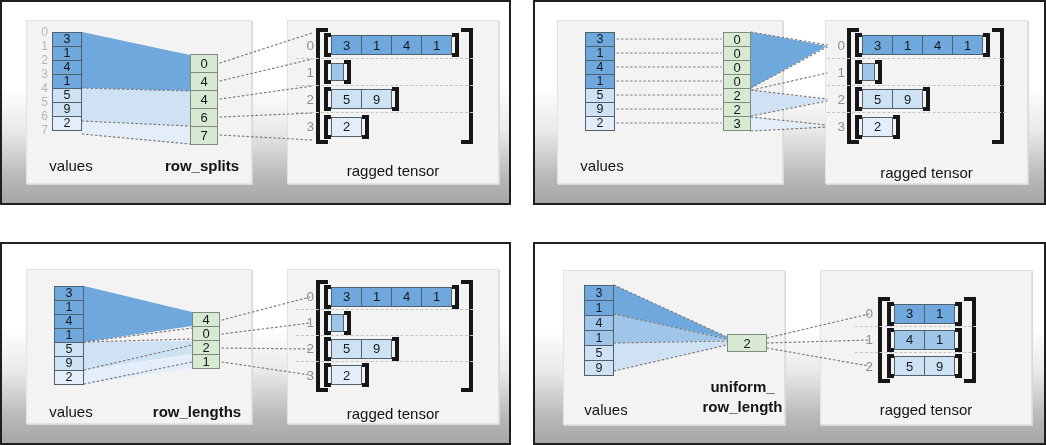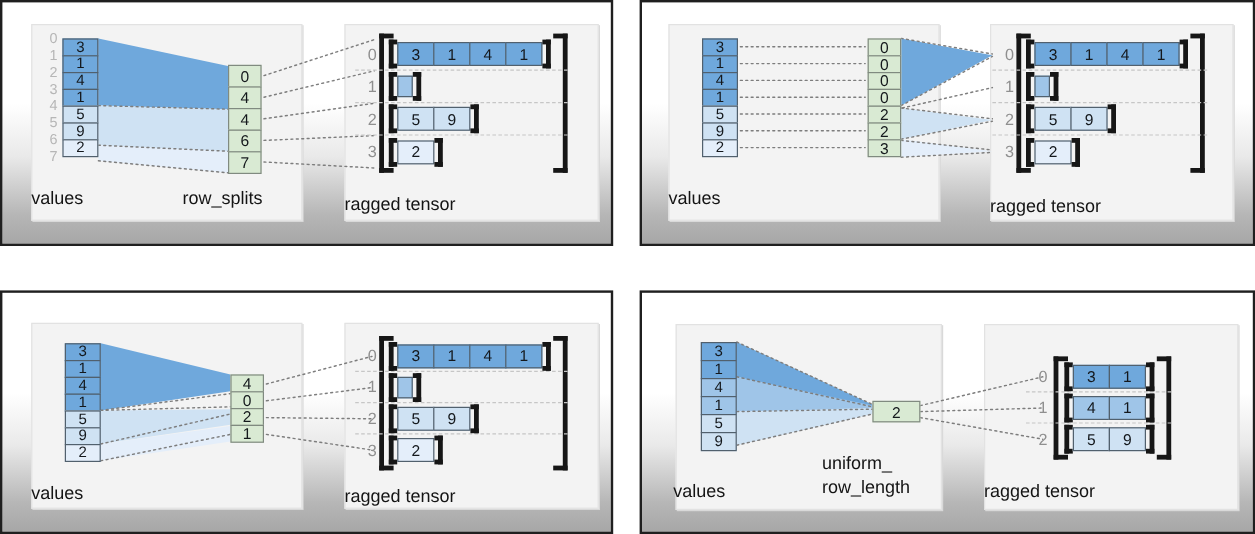--- a/index.html
+++ b/index.html
@@ -28,22 +28,22 @@
   .strip{display:flex;align-items:center;}
   .strip .cell + .cell{margin-top:0;margin-left:-1px;}
   .g{width:7px;height:24px;box-sizing:border-box;flex:none;}
   .g-l{border-left:4px solid #161616;border-top:4px solid #161616;border-bottom:4px solid #161616;}
   .g-r{border-right:4px solid #161616;border-top:4px solid #161616;border-bottom:4px solid #161616;}
   .rcell{width:31px;height:20px;}
   .ecell{width:13px;height:18px;}
   .obr{position:absolute;width:12px;box-sizing:border-box;}
   .obr-l{border-left:4px solid #161616;border-top:4px solid #161616;border-bottom:4px solid #161616;}
   .obr-r{border-right:4px solid #161616;border-top:4px solid #161616;border-bottom:4px solid #161616;}
-  .lbl{position:absolute;font-size:15px;color:#141414;line-height:1.3;}
-  .lbl.b{font-weight:normal;}
+  .lbl{position:absolute;text-align:center;font-size:15px;color:#141414;line-height:1.3;}
+  .lbl.b{font-weight:bold;}
   .r27{height:27px;width:177px;} .r27b{height:27px;width:179px;} .r26{height:26px;width:177px;} .r26s{height:26px;width:121px;}
   .q4lab{margin-right:14px;}
 </style>
 </head>
 <body>
 
 <div class="canvas">
 
   <div class="q" style="left:0;top:0;width:511px;height:205px;">
     <div class="panel" style="left:24px;top:18px;width:226px;height:164px;"></div>
@@ -279,20 +279,21 @@
       <div class="rt-row r26 last">
         <span class="rt-lab">3</span>
         <span class="strip">
             <span class="g g-l"></span>
             <span class="cell rcell s-x">2</span>
             <span class="g g-r"></span>
           </span>
       </div>
     </div>
     <div class="lbl" style="left:24px;top:158px;width:90px;">values</div>
+    <div class="lbl b" style="left:140px;top:158px;width:110px;">row_lengths</div>
     <div class="lbl" style="left:285px;top:160px;width:212px;">ragged tensor</div>
   </div>
 
   <div class="q" style="left:533px;top:242px;width:513px;height:203px;">
     <div class="panel" style="left:28px;top:26px;width:222px;height:155px;"></div>
     <div class="panel" style="left:285px;top:26px;width:212px;height:155px;"></div>
     <svg class="sv" width="513" height="203">
       <polygon class="f-d" points="79,41 192,93 192,98 79,70"></polygon>
       <polygon class="f-m" points="79,70 192,94 192,99 79,99"></polygon>
       <polygon class="f-l" points="79,99 192,96 192,101 79,127"></polygon>

